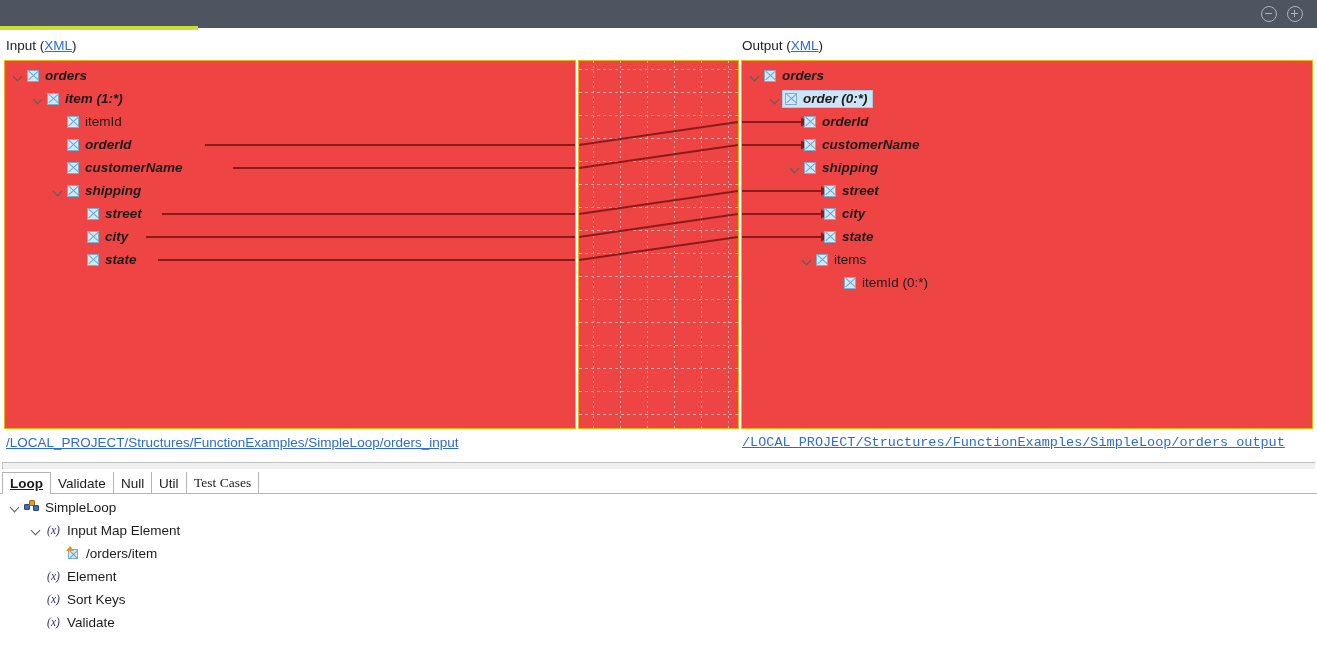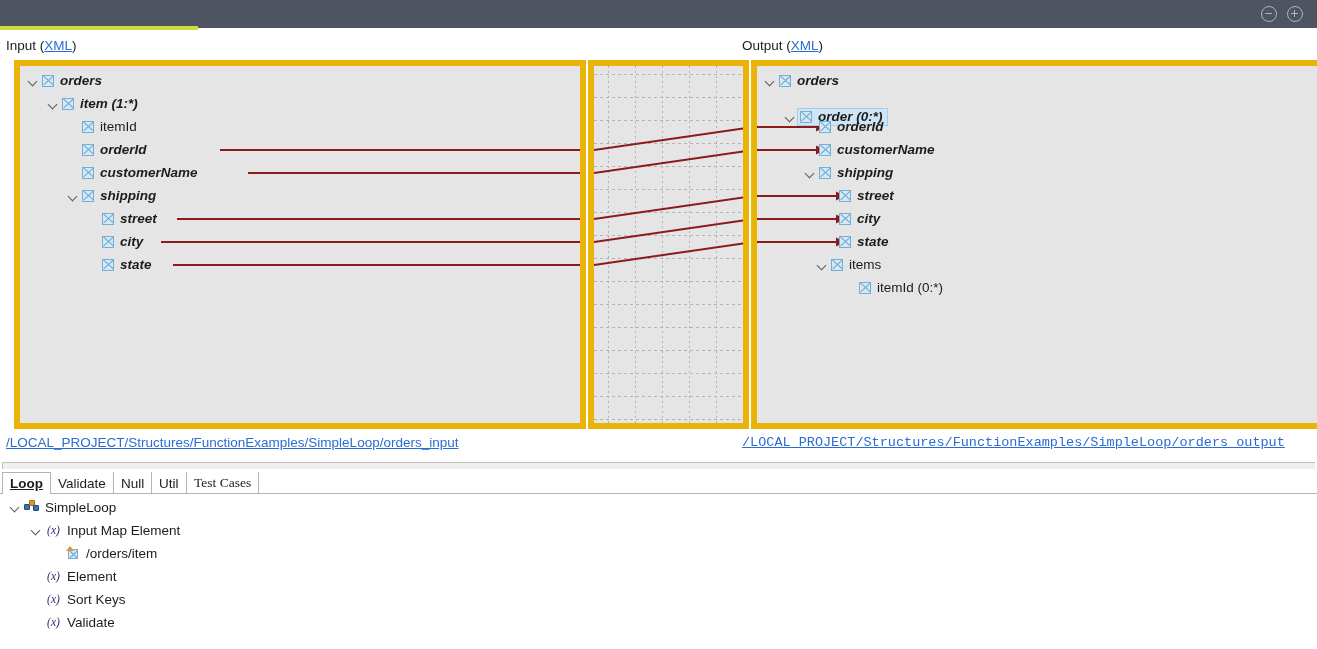--- a/index.html
+++ b/index.html
@@ -118,25 +118,24 @@
   }
   .xml-link {
     color: #2b6cd4;
     text-decoration: underline;
     cursor: pointer;
   }
 
   
   .tree-panel {
     position: absolute;
-    background: #e5e5e5;
-    border: 6px solid #eab308;
+    background: #ef4444;
+    border: 1px solid #eab308;
     box-sizing: border-box;
     overflow: hidden;
-    margin-left: 10px;
   }
   #panel-input  { left: 4px;   top: 60px; width: 572px; height: 369px; }
   #panel-middle { left: 578px; top: 60px; width: 161px; height: 369px; }
   #panel-output { left: 741px; top: 60px; width: 572px; height: 369px; }
 
   
   #grid {
     position: absolute;
     left: 0; top: 0; right: 0; bottom: 0;
   }
@@ -489,21 +488,21 @@
       <polygon points="88,176 79,171.5 79,180.5" fill="#8b1a1a"></polygon>
     </svg>
   <div id="output-rows">
       <div class="row" style="top: 5px; left: 6px;">
         <span class="twisty"></span>
         <span class="lbl-wrap">
           <span class="cbox"></span>
           <span class="lbl bi">orders</span>
         </span>
       </div>
-      <div class="row sel" style="top: 41px; left: 26px; text-align: center;">
+      <div class="row sel" style="top: 28px; left: 26px; text-align: center;">
         <span class="twisty"></span>
         <span class="lbl-wrap">
           <span class="cbox"></span>
           <span class="lbl bi">order (0:*)</span>
         </span>
       </div>
       <div class="row" style="top: 51px; left: 46px;">
         <span class="twisty empty"></span>
         <span class="lbl-wrap">
           <span class="cbox"></span>

